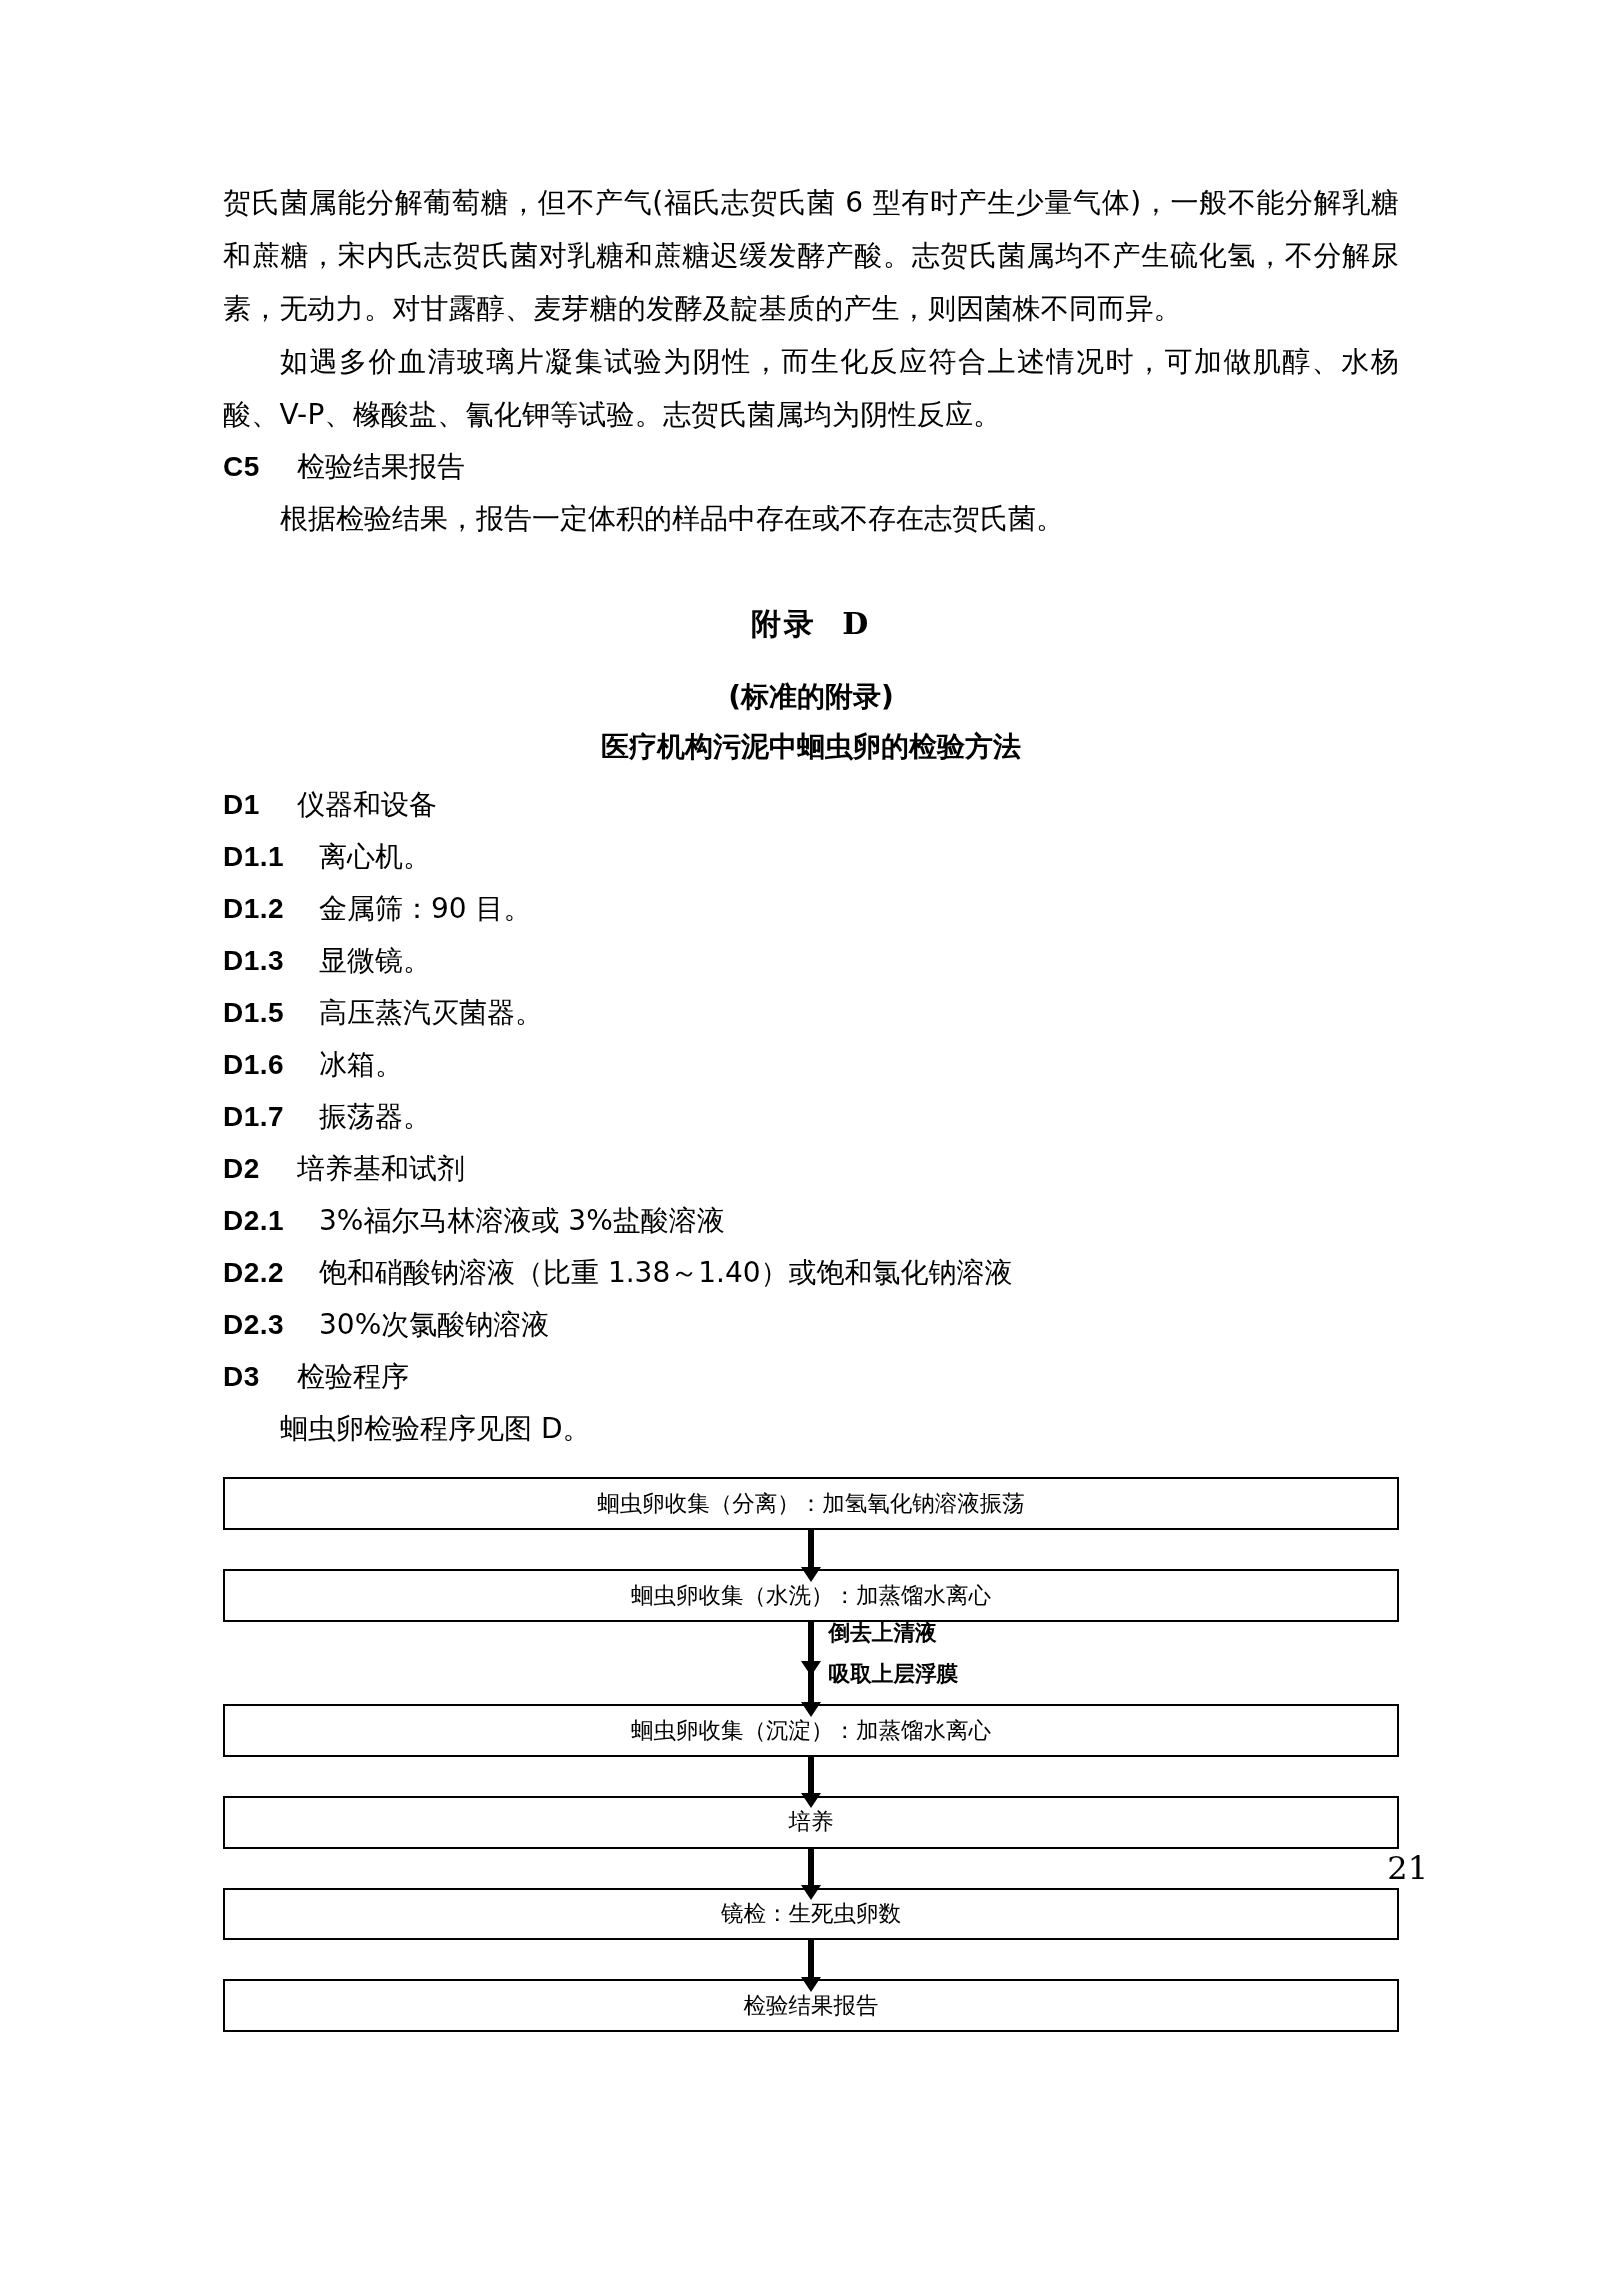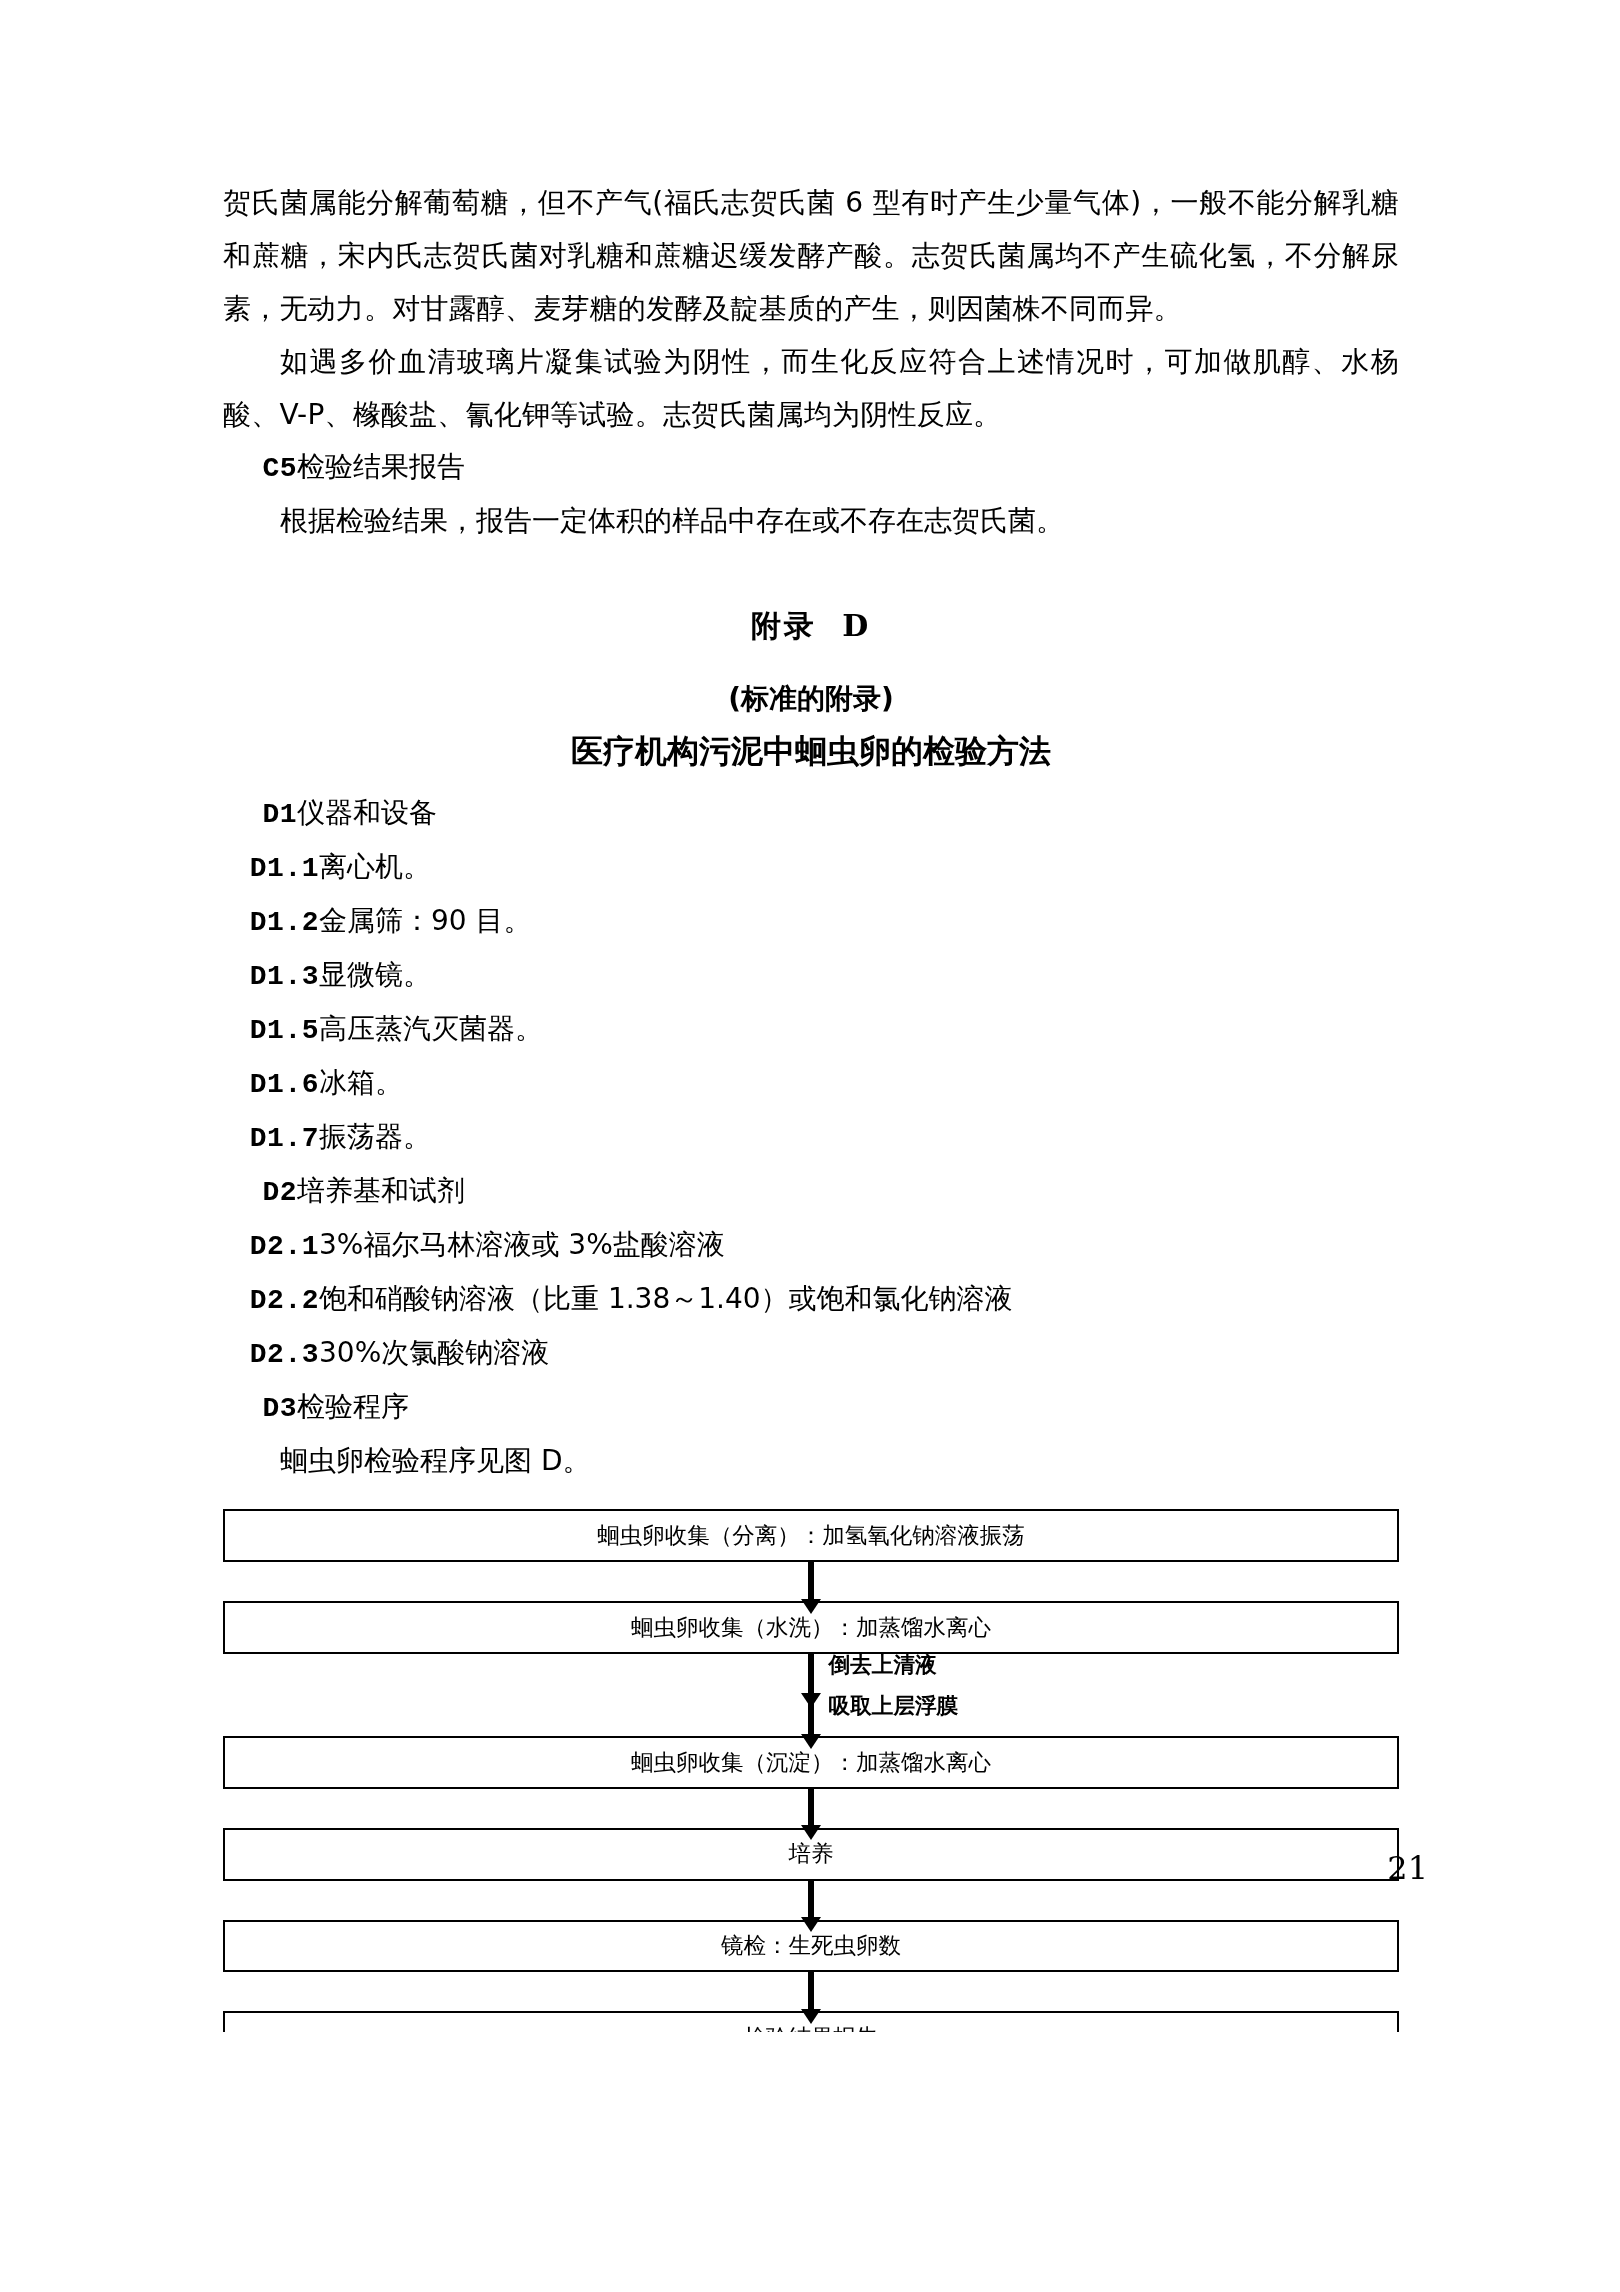--- a/index.html
+++ b/index.html
@@ -41,24 +41,23 @@
   .clause {
     display: flex;
     align-items: baseline;
     font-size: 28px;
     line-height: 52px;
     white-space: nowrap;
   }
   .clause .num {
     flex: 0 0 auto;
     min-width: 74px;
-    font-family: Liberation Mono, monospace;
+    font-family: Liberation Sans, sans-serif;
     font-weight: 700;
     letter-spacing: 0.5px;
-    text-align: right;
   }
   .clause .num.wide { min-width: 96px; }
   .clause .txt { flex: 0 1 auto; }
   .sub-para {
     font-size: 28px;
     line-height: 52px;
     padding-left: 57px;
     margin: 0;
   }
 
@@ -73,21 +72,21 @@
     letter-spacing: 2.9px;
     font-family: "DejaVu Serif", "Liberation Serif", serif;
   }
   .appendix-title .sep { display: inline-block; width: 25.5px; }
   .appendix-sub {
     font-size: 28px;
     font-weight: 700;
     margin-top: 33px;
   }
   .appendix-name {
-    font-size: 32px;
+    font-size: 28px;
     font-weight: 700;
     margin-top: 11.8px;
     margin-bottom: 13.7px;
   }
 
   
   .flow {
     margin-top: 21.6px;
     display: flex;
     flex-direction: column;

